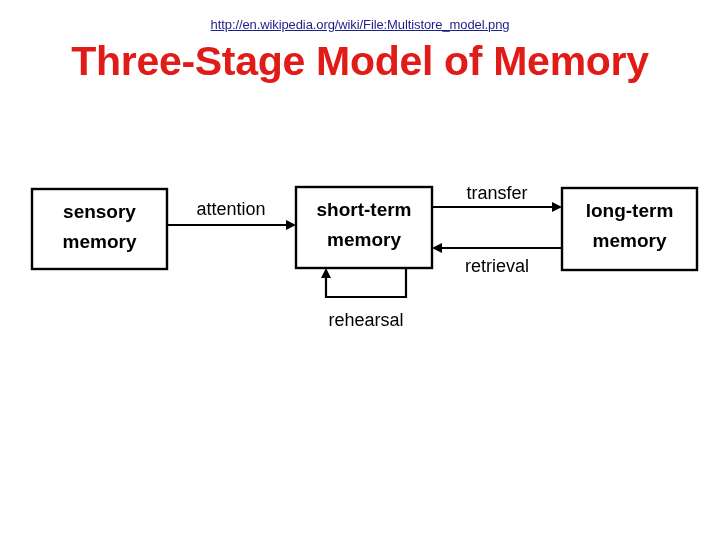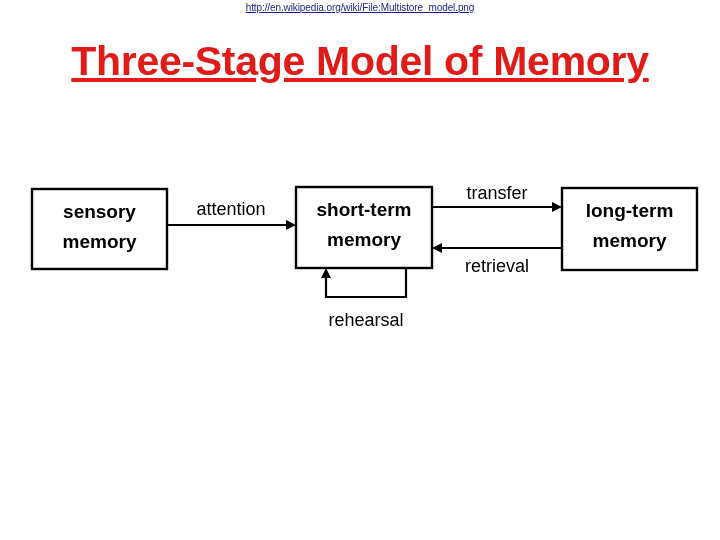--- a/index.html
+++ b/index.html
@@ -13,25 +13,25 @@
     position: relative;
     overflow: hidden;
     font-family: "Liberation Sans", sans-serif;
     -webkit-font-smoothing: none;
   }
 
   
   #source-url {
     position: absolute;
     left: 0;
-    top: 2px;
+    top: 19px;
     width: 720px;
     text-align: center;
     font-family: "Liberation Sans", sans-serif;
-    font-size: 10px;
+    font-size: 13px;
     line-height: 12px;
     color: #1f1f8c;
     text-decoration: underline;
     letter-spacing: -0.1px;
     white-space: nowrap;
   }
 
   
   #page-title {
     position: absolute;
@@ -39,21 +39,20 @@
     top: 36px;
     width: 720px;
     text-align: center;
     font-family: "Liberation Sans", sans-serif;
     font-weight: bold;
     font-size: 41px;
     line-height: 50px;
     color: #e01b18;
     letter-spacing: -0.3px;
     white-space: nowrap;
-    text-decoration: underline;
   }
 
   
   #diagram {
     position: absolute;
     left: 0;
     top: 0;
     width: 720px;
     height: 540px;
   }

